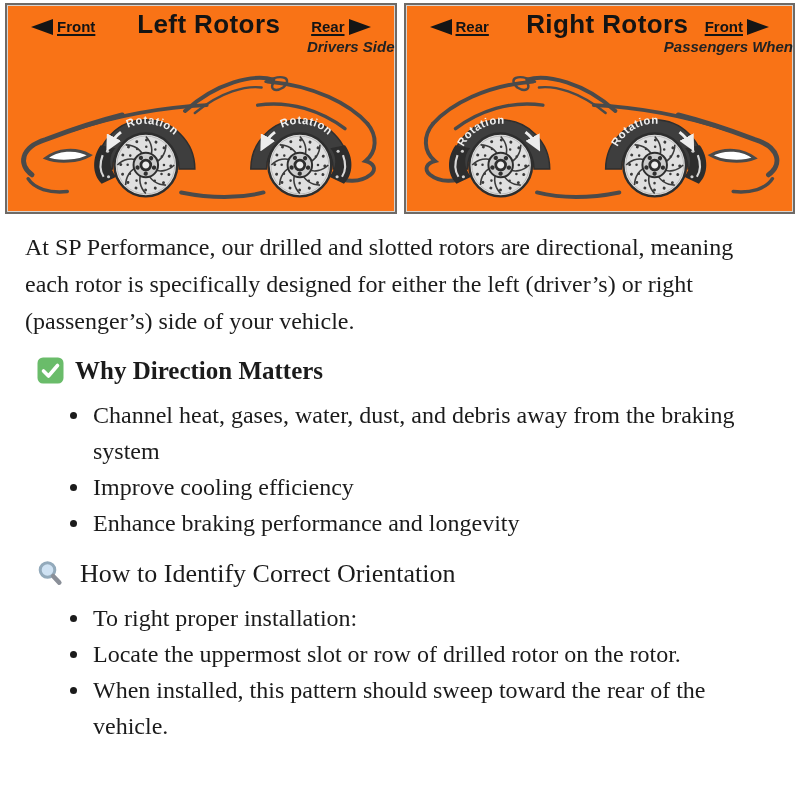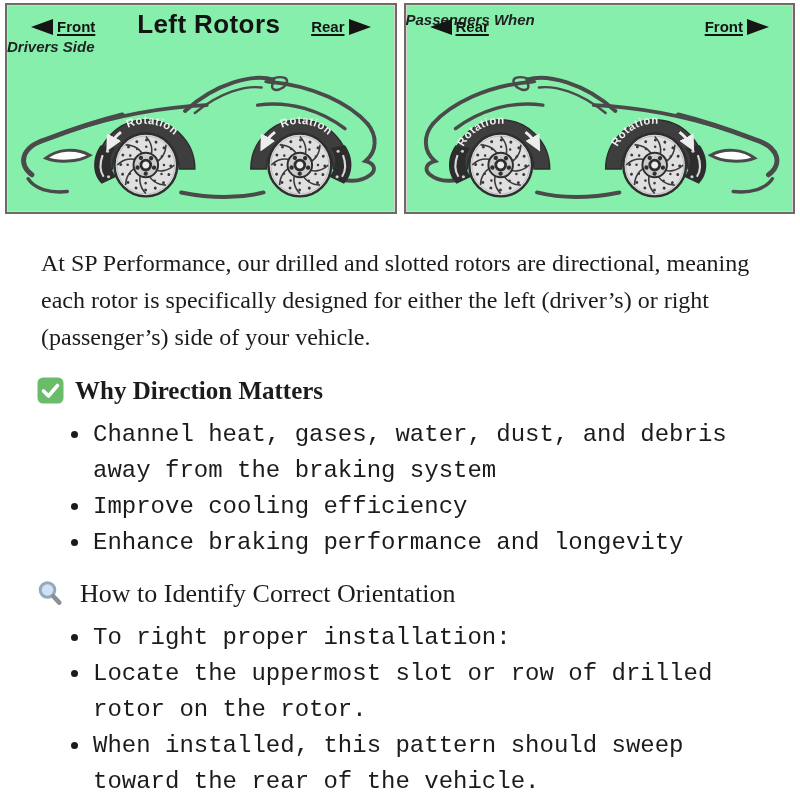--- a/index.html
+++ b/index.html
@@ -4,50 +4,50 @@
 <style>
   html,body{margin:0;padding:0;}
   body{
     width:800px;height:800px;overflow:hidden;background:#ffffff;color:#1b1b1b;
     font-family:"Liberation Serif", serif;
   }
   
   .diagram{display:flex;gap:7px;padding:3px 5px;box-sizing:border-box;}
   .panel{
     flex:1;height:211px;box-sizing:border-box;position:relative;overflow:hidden;
-    border:2px solid #6e6a66;box-shadow:inset 0 0 0 1px #d8d4d0;background:#86efac;
+    border:2px solid #6e6a66;box-shadow:inset 0 0 0 1px #d8d4d0;background:#f97316;
   }
   .panel-header{position:relative;height:50px;padding-top:6px;}
   .dir{
     position:absolute;top:13px;display:flex;align-items:center;gap:2px;
     font-family:"Liberation Sans", sans-serif;font-weight:700;font-size:15px;color:#141414;
   }
   .dir .lbl{text-decoration:underline;text-decoration-thickness:2px;text-underline-offset:2px;}
   .dir.left{left:24px;}
   .dir.right{right:24px;}
   .tri{width:0;height:0;border-top:8px solid transparent;border-bottom:8px solid transparent;}
   .tri.west{border-right:22px solid #151515;margin-right:2px;}
   .tri.east{border-left:22px solid #151515;margin-left:2px;}
   .panel-title{
     text-align:center;font-family:"Liberation Sans", sans-serif;font-weight:700;
     font-size:26px;line-height:27px;letter-spacing:.4px;color:#141414;margin-left:16px;
   }
   .panel-sub{
-    text-align:left;font-family:"Liberation Sans", sans-serif;font-weight:700;
+    text-align:right;font-family:"Liberation Sans", sans-serif;font-weight:700;
     font-style:italic;font-size:15px;line-height:17px;color:#222;
   }
   .car-svg{display:block;width:100%;height:155px;}
   
   .content{padding:12px 28px 0 25px;font-size:24px;line-height:37px;}
-  .intro{max-width:716px;margin:16px;}
+  .intro{max-width:716px;margin:0;}
   .sec-head{display:flex;align-items:center;gap:11px;margin-top:12px;font-weight:700;font-size:25px;line-height:37px;padding-left:12px;}
   .sec-head.regular{font-weight:400;font-size:26px;margin-top:14px;gap:16px;}
   .icon-badge{width:27px;height:27px;flex:0 0 auto;}
   .lead{margin-top:14px;}
-  ul.blist{margin:8px 0 0 0;padding-left:66px;max-width:748px;list-style:disc outside;font-family:Liberation Mono, monospace;}
+  ul.blist{margin:8px 0 0 0;padding-left:66px;max-width:748px;list-style:disc outside;}
   ul.blist li{line-height:36px;padding-left:2px;}
 </style>
 </head>
 <body>
 
 <svg width="0" height="0" style="position:absolute" xmlns="http://www.w3.org/2000/svg" xmlns:xlink="http://www.w3.org/1999/xlink" aria-hidden="true">
   <defs>
     <marker id="ah" viewBox="0 0 10 10" refX="6" refY="5" markerWidth="5.5" markerHeight="5.5" orient="auto-start-reverse">
       <path d="M 0 0 L 10 5 L 0 10 Z" fill="#ededed"></path>
     </marker>
@@ -155,20 +155,21 @@
       <use href="#wheel-l-rear" transform="translate(287,100)"></use>
     </svg>
   </div>
 
   <div class="panel">
     <div class="panel-header">
       <div class="dir left">
         <span class="tri west"></span>
         <span class="lbl">Rear</span>
       </div>
+      <div class="panel-title">Right Rotors</div>
       <div class="panel-sub">Passengers When</div>
       <div class="dir right">
         <span class="lbl">Front</span>
         <span class="tri east"></span>
       </div>
     </div>
     <svg class="car-svg" viewBox="0 0 372 158" xmlns="http://www.w3.org/2000/svg" xmlns:xlink="http://www.w3.org/1999/xlink">
       <use href="#car-body" transform="translate(372,0) scale(-1,1)"></use>
       <use href="#wheel-r-rear" transform="translate(85,100)"></use>
       <use href="#wheel-r-front" transform="translate(242,100)"></use>

